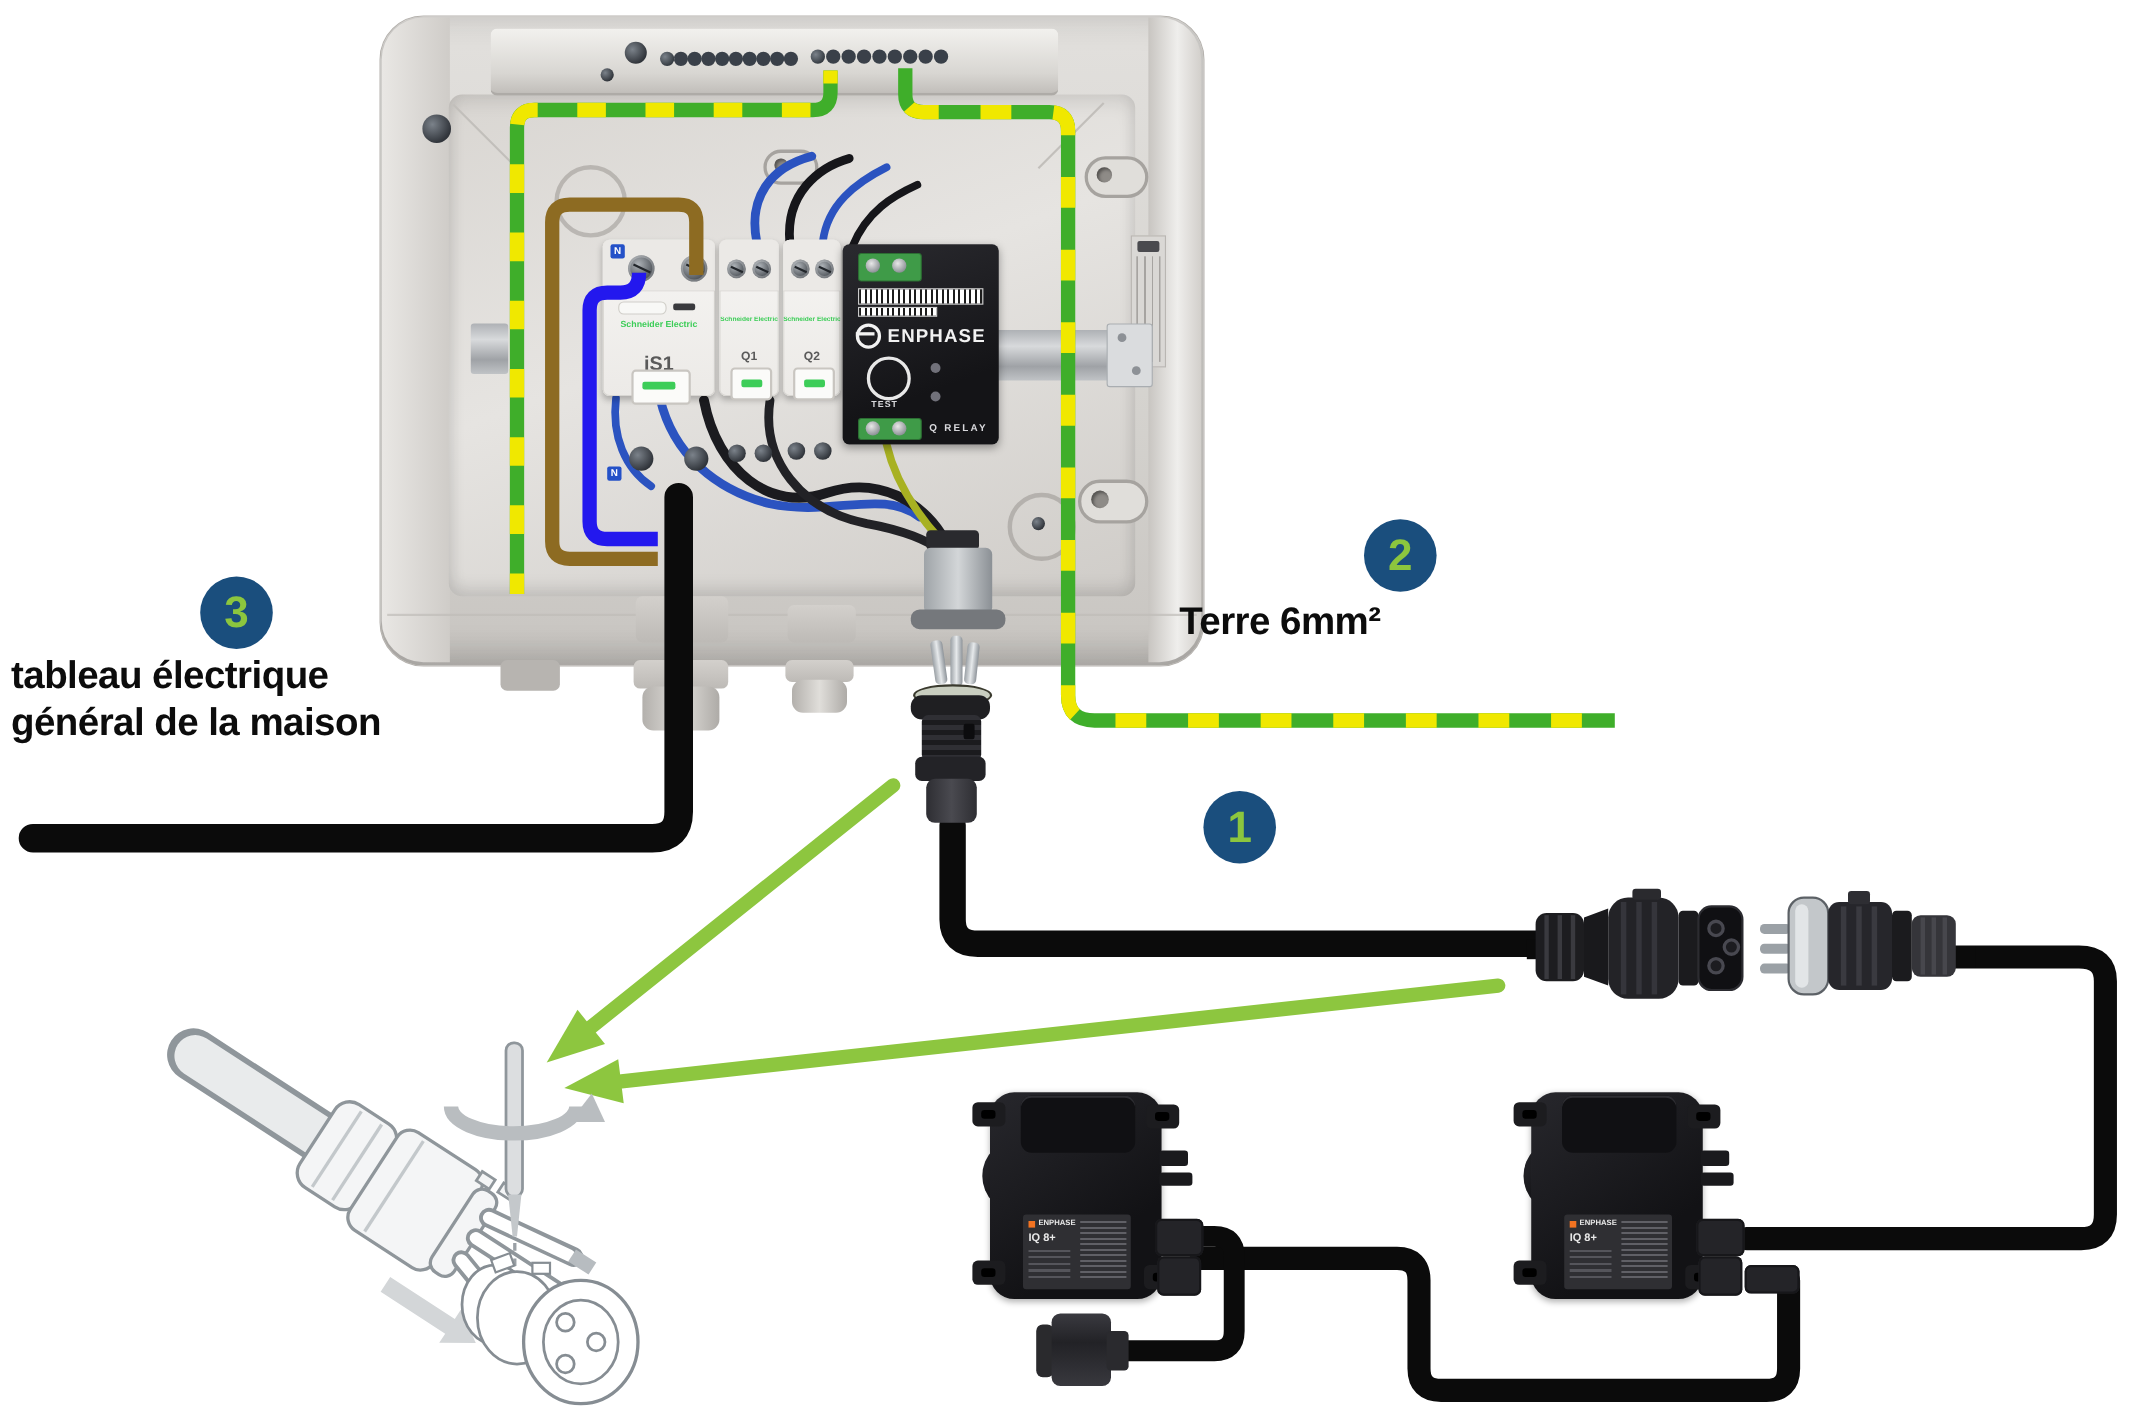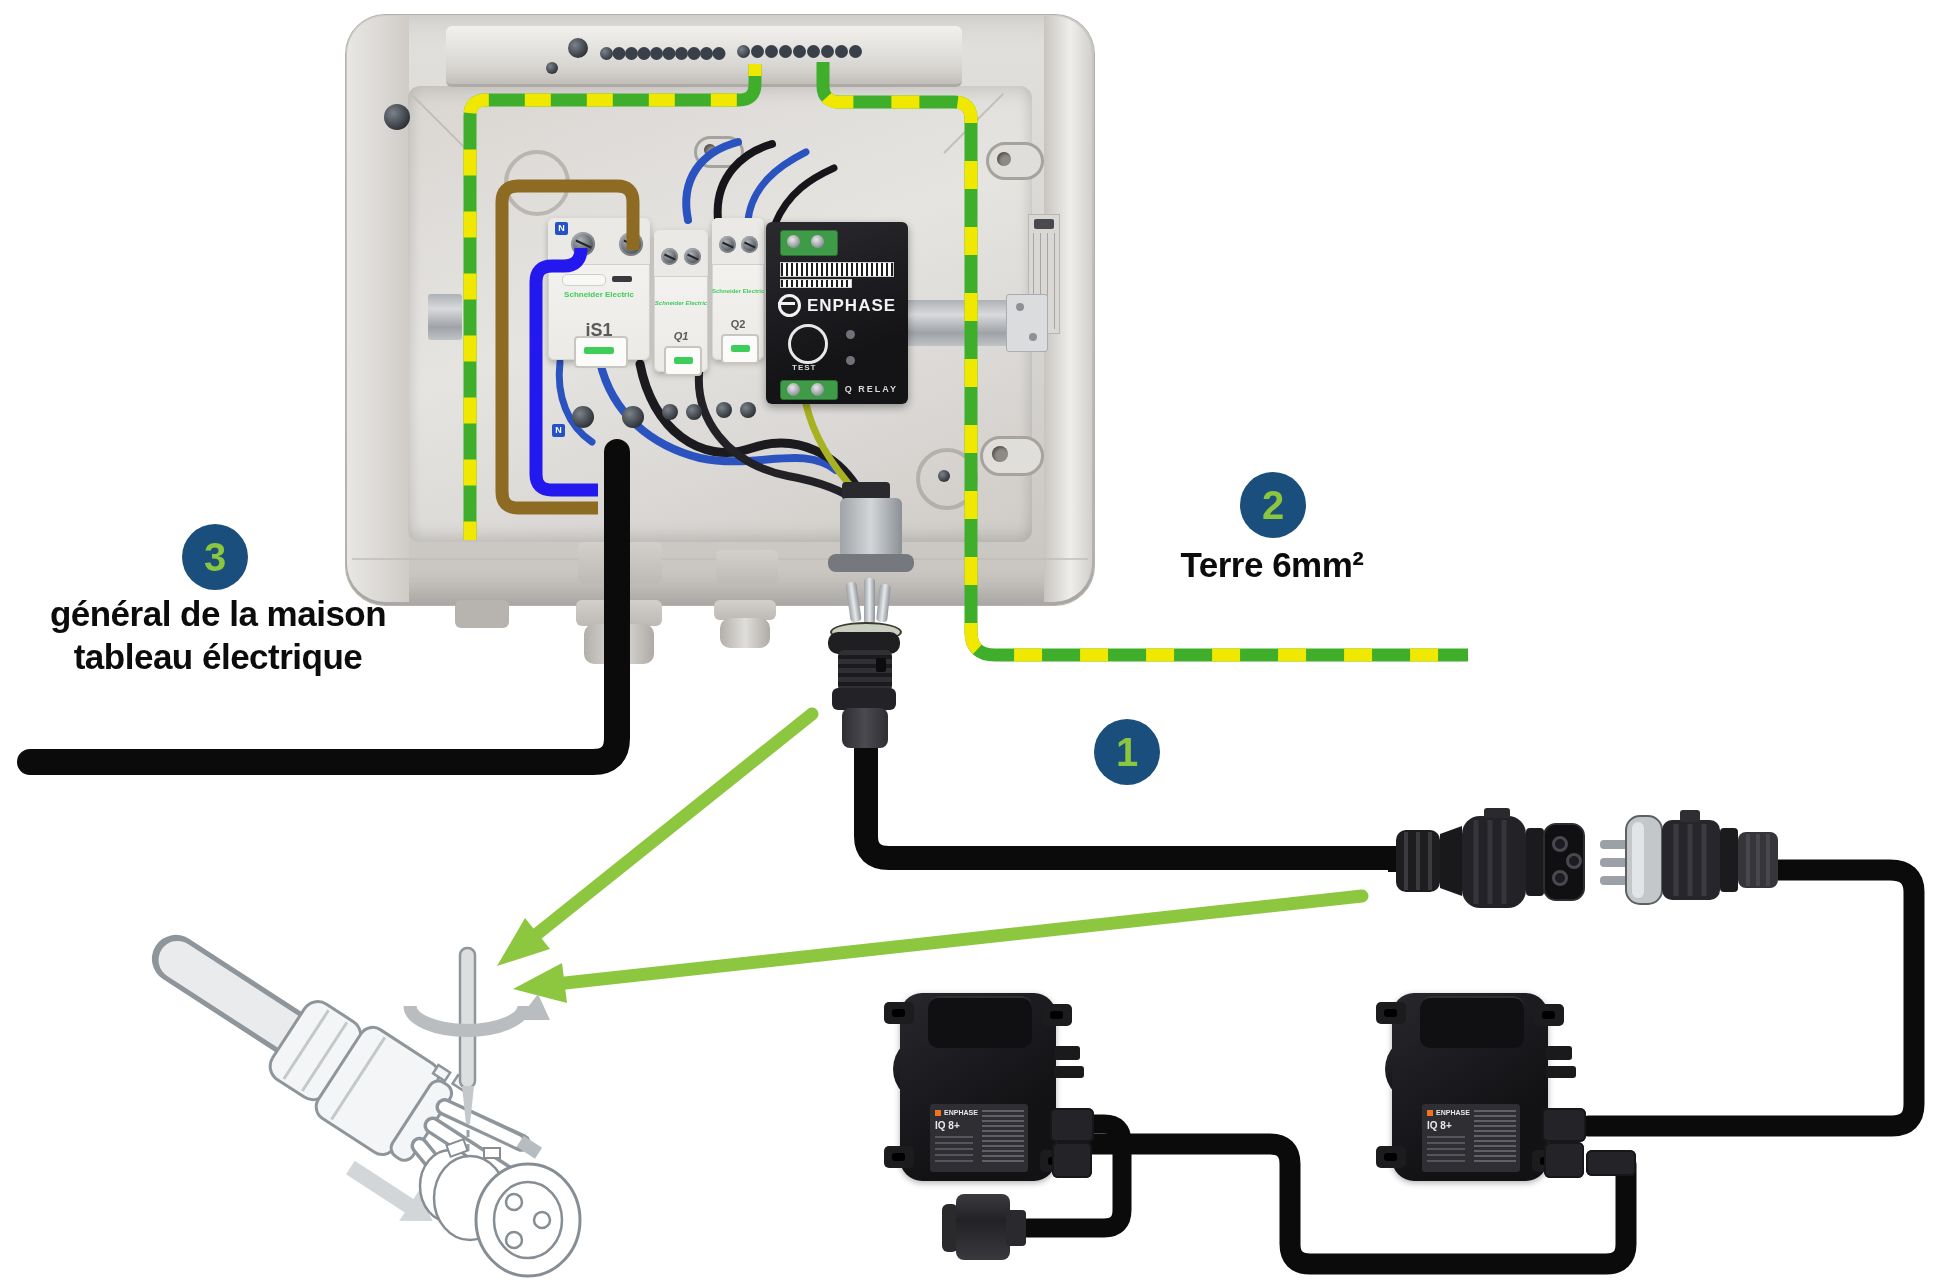--- a/index.html
+++ b/index.html
@@ -90,21 +90,21 @@
   .inv .label .fakelines2{position:absolute;left:5px;top:32px;width:38px;height:28px;
     background:repeating-linear-gradient(180deg,#55555b 0 2px,transparent 2px 6px);}
   .ear{position:absolute;width:30px;height:22px;background:#1c1c1f;border-radius:5px;}
   .ear::after{content:"";position:absolute;left:8px;top:7px;width:13px;height:8px;background:#000;border-radius:3px;}
   .stub{position:absolute;background:#1a1a1d;border-radius:3px;}
   .plug{position:absolute;background:#242428;border-radius:6px;box-shadow:inset 0 0 0 2px #17171a;}
 
   
   .badge{width:66px;height:66px;border-radius:50%;background:#1a4e7d;color:#8cc63e;
     display:flex;align-items:center;justify-content:center;font-size:40px;font-weight:700;}
-  .steptext{font-weight:700;color:#0c0c0c;text-align:center;font-size:35px;line-height:43px;letter-spacing:-.5px;}
+  .steptext{font-weight:700;color:#0c0c0c;text-align:left;font-size:35px;line-height:43px;letter-spacing:-.5px;}
   .illtitle{font-weight:700;color:#0c0c0c;font-size:29px;text-align:center;}
 
   .sticker{background:#dad8d5;border:1px solid #b9b6b2;}
   .sticker .lines{position:absolute;left:4px;top:18px;right:4px;bottom:4px;
     background:repeating-linear-gradient(90deg,#9a9794 0 1.5px,transparent 1.5px 7px);opacity:.8;}
   .sticker .mini{position:absolute;left:5px;top:4px;width:20px;height:10px;background:#4a4a4e;border-radius:2px;}
   .keyhole{background:#e0deda;border:3px solid #a6a39f;border-radius:20px;}
   .keyhole i{position:absolute;border-radius:50%;background:#8e8b87;box-shadow:inset 2px 2px 3px rgba(0,0,0,.4);}
   .ring{border-radius:50%;border:4px solid rgba(140,136,130,.45);}
 </style>
@@ -172,21 +172,21 @@
     <span class="tscrew" style="left:71px;top:14px;width:24px;height:24px;"></span>
     <span class="nbadge" style="left:7px;top:4px;">N</span>
     <span class="abs" style="left:14px;top:56px;width:42px;height:10px;background:#f8f8f6;border:1px solid #d0cec9;border-radius:5px;"></span>
     <span class="abs" style="left:64px;top:58px;width:20px;height:6px;background:#3a3a3e;border-radius:2px;"></span>
     <span class="brandtxt" style="top:72px;font-size:8px;">Schneider Electric</span>
     <span class="idtxt" style="top:102px;font-size:18px;">iS1</span>
     <span class="toggle" style="left:26px;top:118px;width:50px;height:28px;">
         <span class="ind"></span>
       </span>
   </div>
-  <div class="abs module" style="left:654px;top:230px;width:54px;height:142px;font-style:italic;">
+  <div class="abs module" style="left:654px;top:218px;width:54px;height:142px;">
     <span class="topzone"></span>
     <span class="tscrew" style="left:7px;top:18px;width:17px;height:17px;"></span>
     <span class="tscrew" style="left:30px;top:18px;width:17px;height:17px;"></span>
     <span class="brandtxt" style="top:70px;font-size:6px;">Schneider Electric</span>
     <span class="idtxt" style="top:100px;font-size:11px;">Q1</span>
     <span class="toggle" style="left:10px;top:116px;width:34px;height:26px;">
         <span class="ind" style="width:55%;"></span>
       </span>
   </div>
   <div class="abs module" style="left:712px;top:218px;width:52px;height:142px;">
@@ -413,22 +413,22 @@
       <circle cx="396" cy="274" r="8" stroke-width="2.5"></circle>
       <circle cx="396" cy="312" r="8" stroke-width="2.5"></circle>
       <circle cx="424" cy="292" r="8" stroke-width="2.5"></circle>
     </g>
   </svg>
 
   <div class="abs badge" style="left:182px;top:524px;">
       <span>3</span>
     </div>
   <div class="abs steptext" style="left:10px;top:592px;width:416px;">
+    <div>tableau électrique</div>
     <div>général de la maison</div>
-    <div>tableau électrique</div>
   </div>
 
   <div class="abs badge" style="left:1240px;top:472px;">
       <span>2</span>
     </div>
   <div class="abs steptext" style="left:1072px;top:543px;width:400px;">
     <div>Terre 6mm²</div>
   </div>
 
   <div class="abs badge" style="left:1094px;top:719px;">

